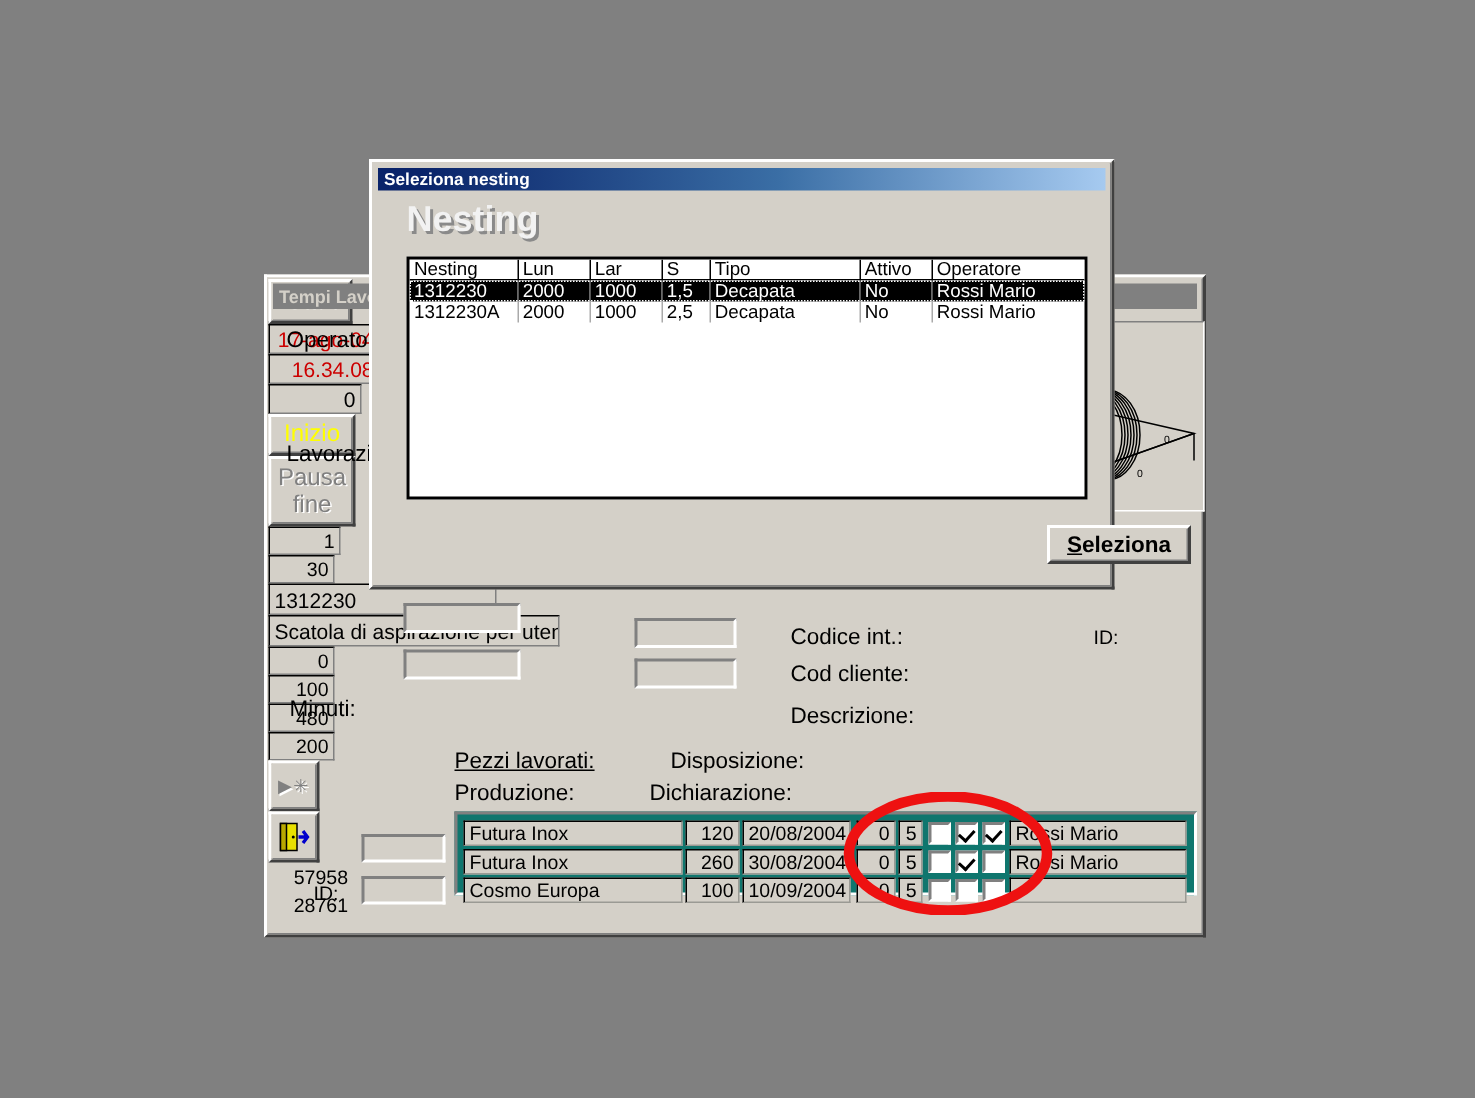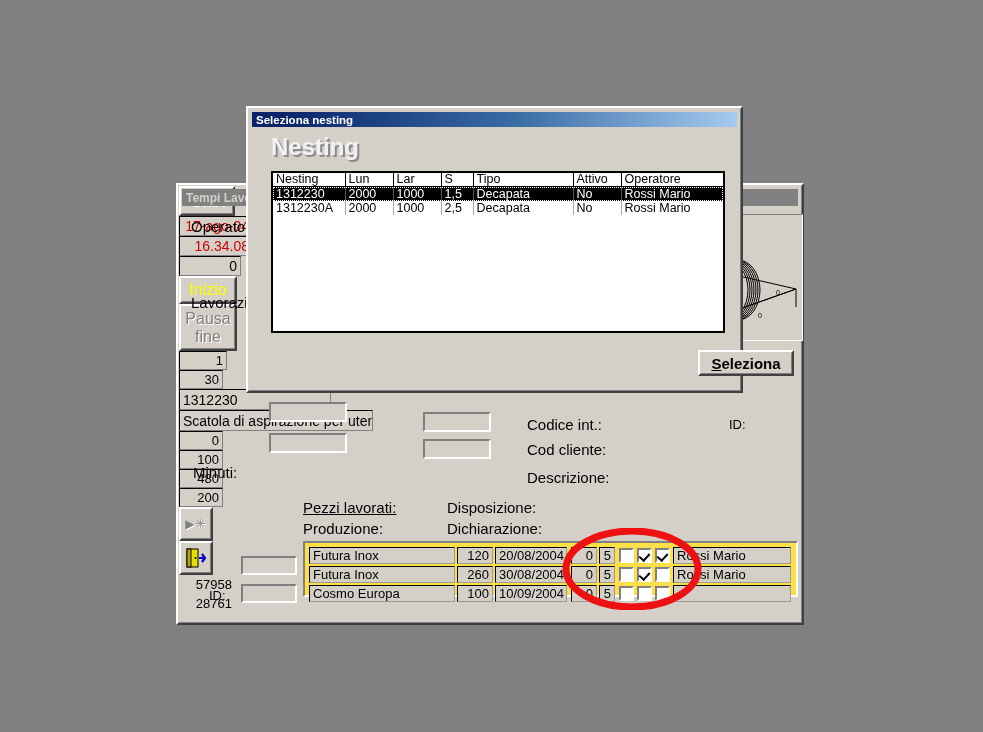--- a/index.html
+++ b/index.html
@@ -257,21 +257,21 @@
     <div class="lbl" style="left:348px;top:283px;">Descrizione:</div>
     <div class="field" style="left:434px;top:281px;width:194px;height:21px;font-size:14px;">Scatola di aspirazione per uten</div>
 
     <div class="lbl" style="left:124px;top:313px;text-decoration:underline;">Pezzi lavorati:</div>
     <div class="field num" style="left:218px;top:311px;width:44px;height:19px;">0</div>
     <div class="lbl" style="left:124px;top:334px;">Produzione:</div>
     <div class="field num" style="left:218px;top:332px;width:44px;height:19px;">100</div>
 
     <div class="lbl" style="left:268px;top:313px;">Disposizione:</div>
     <div class="field num" style="left:355px;top:311px;width:44px;height:19px;">480</div>
-    <div class="lbl" style="left:268px;top:334px;text-align:center;">Dichiarazione:</div>
+    <div class="lbl" style="left:254px;top:334px;text-align:center;">Dichiarazione:</div>
     <div class="field num" style="left:355px;top:332px;width:44px;height:19px;">200</div>
 
     <div class="btn" style="left:10px;top:360px;width:34px;height:34px;">
       <div class="bi">
           <span class="disabled-txt" style="font-size:12px;letter-spacing:1px;">▶✳</span>
         </div>
     </div>
     <div class="btn" style="left:10px;top:398px;width:34px;height:34px;">
       <div class="bi">
         <svg width="22" height="22" viewBox="0 0 22 22">
@@ -281,21 +281,21 @@
           <path d="M14 11 L20 11 M17 7 L20 11 L17 15" stroke="#0000cc" stroke-width="2.2" fill="none"></path>
         </svg>
       </div>
     </div>
     <div class="sunken" style="position:absolute;left:62px;top:370px;width:56px;height:19px;"></div>
     <div class="field num" style="left:62px;top:370px;width:56px;height:19px;border:none;background:transparent;">57958</div>
     <div class="lbl sm" style="left:30px;top:402px;">ID:</div>
     <div class="sunken" style="position:absolute;left:62px;top:398px;width:56px;height:19px;"></div>
     <div class="field num" style="left:62px;top:398px;width:56px;height:19px;border:none;background:transparent;">28761</div>
 
-    <div class="sunken" style="position:absolute;left:124px;top:355px;width:495px;height:56px;background:#fde047;">
+    <div class="sunken" style="position:absolute;left:124px;top:355px;width:495px;height:56px;background:#0f766e;">
       <div id="orderRows">
           <div class="growfield" style="left: 4px; top: 4px; width: 146px; height: 17px;">Futura Inox</div>
           <div class="growfield num" style="left: 152px; top: 4px; width: 36px; height: 17px;">120</div>
           <div class="growfield" style="left: 190px; top: 4px; width: 72px; height: 17px;">20/08/2004</div>
           <div class="growfield num" style="left: 266px; top: 4px; width: 26px; height: 17px;">0</div>
           <div class="growfield num" style="left: 294px; top: 4px; width: 16px; height: 17px;">5</div>
           <div class="growfield" style="left: 368px; top: 4px; width: 118px; height: 17px;">Rossi Mario</div>
           <div class="cbx" style="left: 314px; top: 5px;"></div>
           <div class="cbx on" style="left: 332px; top: 5px;"></div>
           <div class="cbx on" style="left: 350px; top: 5px;"></div>

